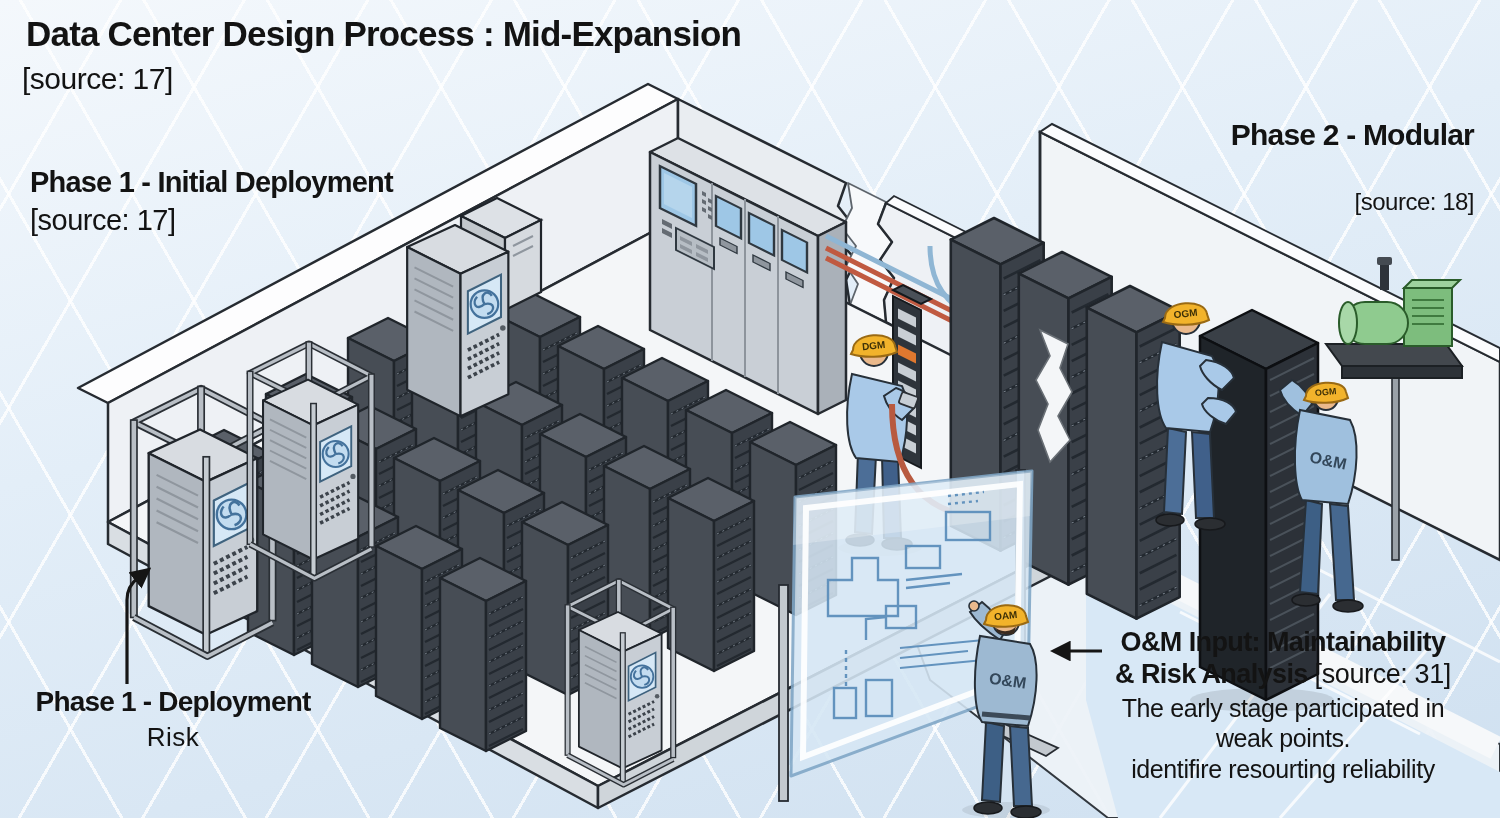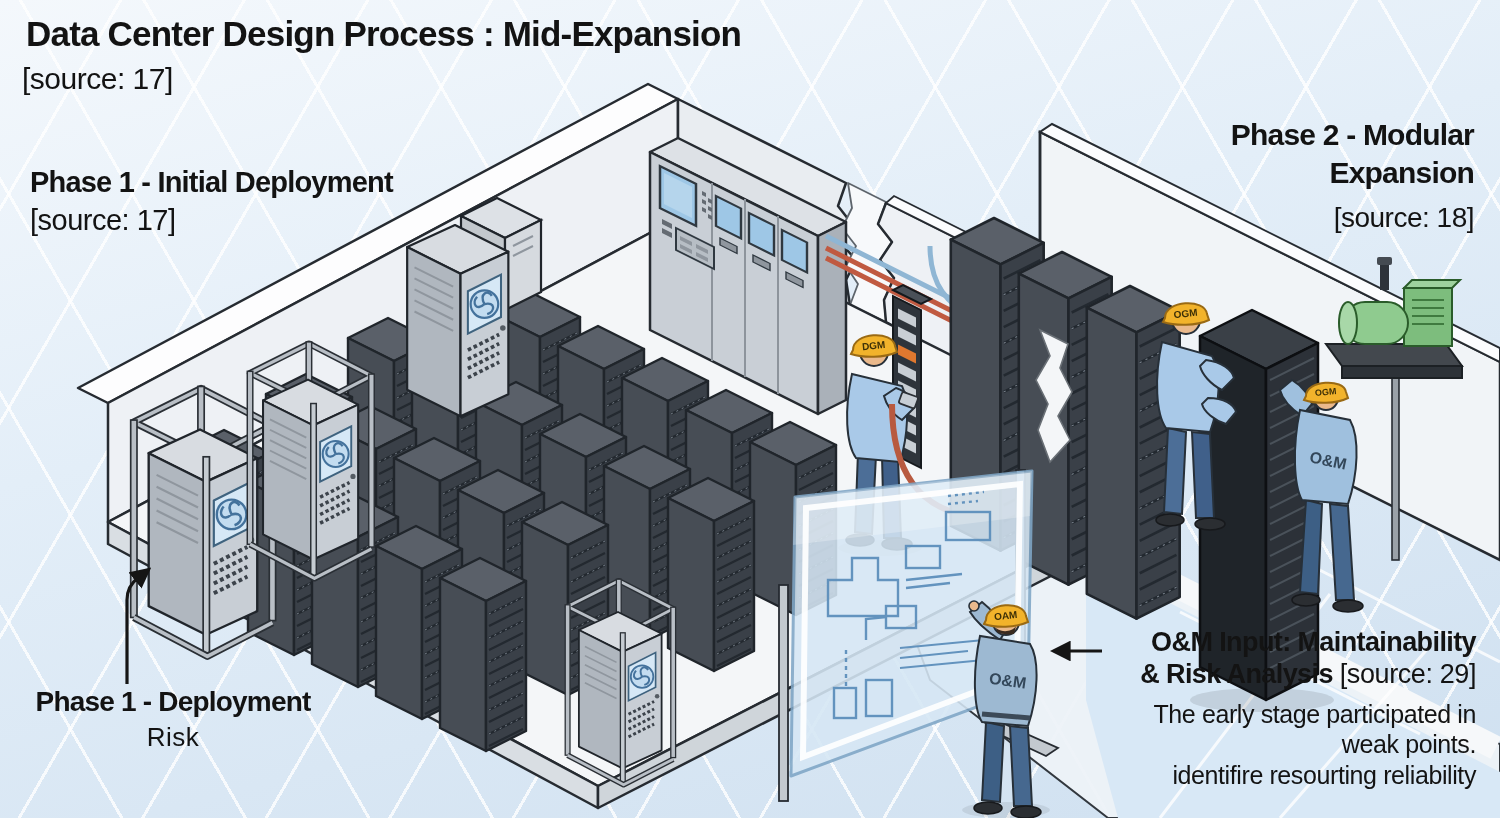--- a/index.html
+++ b/index.html
@@ -12,27 +12,27 @@
       linear-gradient(165deg,#f4f8fc 0%,#e3eef8 40%,#cfe0f0 100%);
   }
   .stage svg{position:absolute;left:0;top:0;}
   .ov{position:absolute;z-index:5;}
   .b{font-weight:700;letter-spacing:-0.8px;}
   .title{left:26px;top:14px;font-size:35px;}
   .title-src{left:22px;top:62px;font-size:30px;letter-spacing:-0.5px;}
   .p1{left:30px;top:166px;font-size:29px;text-align:center;}
   .p1-src{left:30px;top:204px;font-size:29px;letter-spacing:-0.5px;}
   .p2{right:26px;top:116px;font-size:30px;text-align:right;line-height:1.25;}
-  .p2-src{right:26px;top:202px;font-size:28px;letter-spacing:-0.5px;}
+  .p2-src{right:26px;top:188px;font-size:24px;letter-spacing:-0.5px;}
   .p1b{left:8px;top:686px;width:330px;text-align:center;font-size:28px;}
   .p1b-sub{left:8px;top:722px;width:330px;text-align:center;font-size:26px;letter-spacing:0.5px;}
-  .om{left:1090px;top:626px;width:386px;text-align:right;}
+  .om{left:1090px;top:626px;width:386px;text-align:center;}
   .om-h{font-size:27px;font-weight:700;letter-spacing:-0.6px;line-height:1.2;}
   .om-src{font-weight:400;letter-spacing:-0.4px;}
-  .om-b{font-size:25px;line-height:1.22;letter-spacing:-0.4px;margin-top:8px;}
+  .om-b{font-size:25px;line-height:1.22;letter-spacing:-0.4px;margin-top:2px;}
 </style>
 </head>
 <body>
 
 <div class="stage">
 
 <svg width="1500" height="818" viewBox="0 0 1500 818">
 <defs>
   <marker id="ah" viewBox="0 0 10 10" refX="8" refY="5" markerWidth="6.5" markerHeight="6.5" orient="auto">
           <path d="M0,0 L10,5 L0,10 Z" fill="#151515"></path>
@@ -348,32 +348,31 @@
 </svg>
 
 <div class="ov title b">Data Center Design Process : Mid-Expansion</div>
 <div class="ov title-src">[source: 17]</div>
 
 <div class="ov p1 b">Phase 1 - Initial Deployment</div>
 <div class="ov p1-src">[source: 17]</div>
 
 <div class="ov p2 b">
   <div>Phase 2 - Modular</div>
-  <div>Expansion</div>
 </div>
 <div class="ov p2-src">[source: 18]</div>
 
 <div class="ov p1b b">Phase 1 - Deployment</div>
 <div class="ov p1b-sub">Risk</div>
 
 <div class="ov om">
   <div class="om-h">
     <span>O&amp;M Input: Maintainability</span><br>
     <span>&amp; Risk Analysis</span>
-    <span class="om-src">[source: 29]</span>
+    <span class="om-src">[source: 31]</span>
   </div>
   <div class="om-b">
     <div>The early stage participated in</div>
     <div>weak points.</div>
     <div>identifire resourting reliability</div>
   </div>
 </div>
 
 </div>
 

